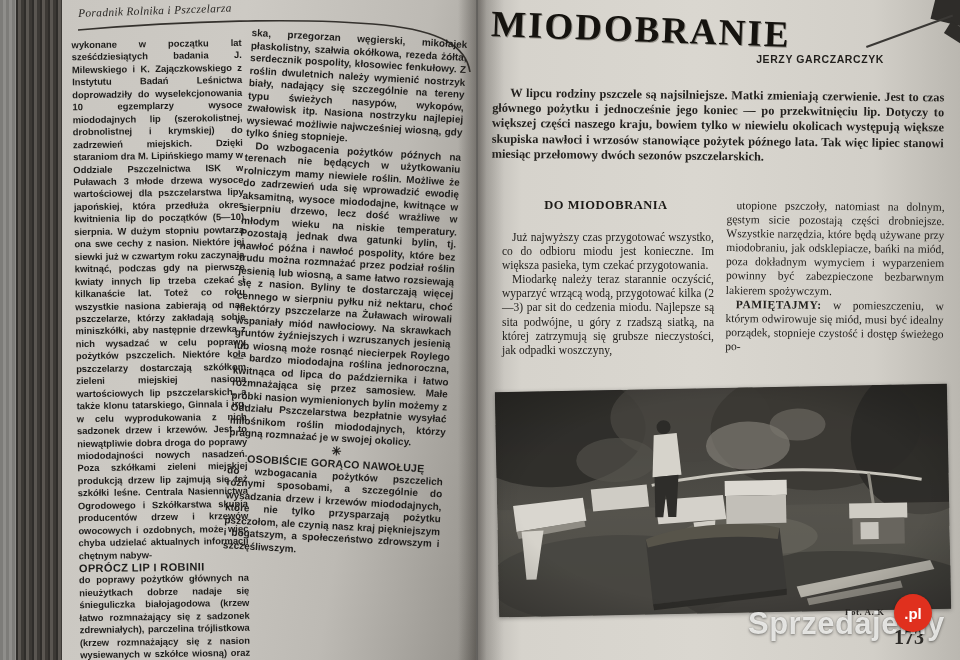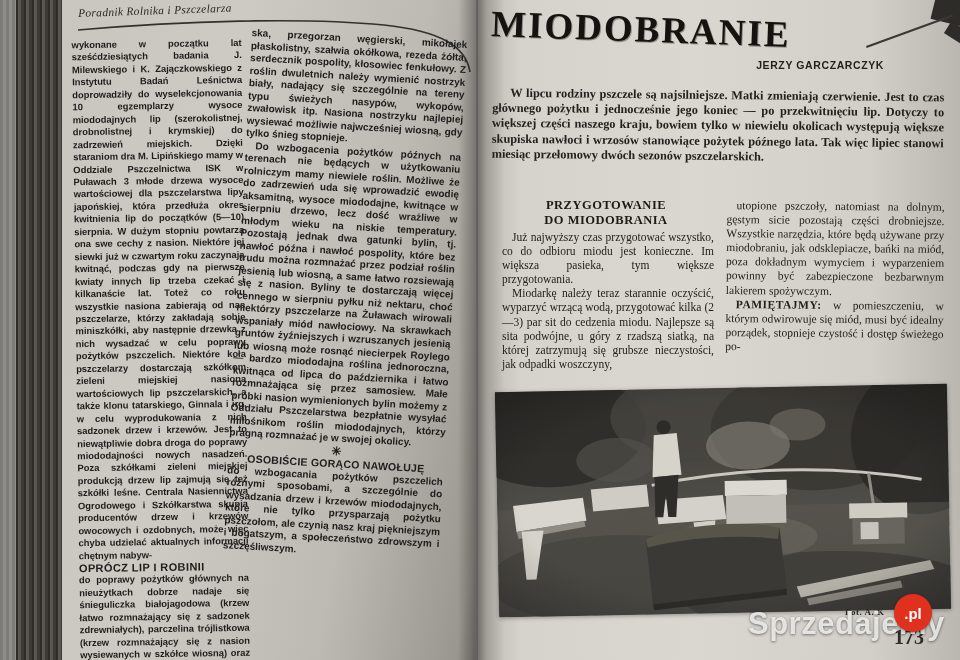--- a/index.html
+++ b/index.html
@@ -31,21 +31,21 @@
   .colL p{margin:0;}
   .colL .indent{text-indent:10px;}
   .subhead{font-size:11px;letter-spacing:.4px;margin:8px 0 4px 0;font-weight:bold;}
   .star{text-align:center;font-size:12px;margin:7px 0 5px 0;font-weight:bold;}
   .shout{text-align:center;font-size:10.6px;letter-spacing:.2px;margin:0 0 3px 0;font-weight:bold;}
 
   
   #rp-title{left:14px;top:2px;font-family:"Liberation Serif",serif;font-weight:bold;
     font-size:37px;letter-spacing:2px;color:#15130f;transform:rotate(2.1deg);transform-origin:0 0;
     text-shadow:1px 1px 0 rgba(20,16,10,.35);white-space:nowrap;}
-  #rp-byline{left:256px;top:59px;width:150px;font-size:10.5px;font-weight:bold;
+  #rp-byline{left:256px;top:53px;width:150px;font-size:10.5px;font-weight:bold;
     letter-spacing:.6px;color:#201e1b;text-align:right;}
   #rp-intro{left:14px;top:88px;width:452px;font-family:"Liberation Serif",serif;font-weight:bold;
     font-size:12.3px;line-height:15.2px;color:#23211e;text-align:justify;text-indent:18px;
     transform:rotate(.6deg);}
   .colR{font-family:"Liberation Serif",serif;font-size:11.5px;line-height:14.1px;
     color:#23211e;text-align:justify;}
   .colR p{margin:0;text-indent:10px;}
   #rp-heading{left:28px;top:198px;width:200px;text-align:center;font-family:"Liberation Serif",serif;
     font-weight:bold;font-size:12.5px;line-height:15px;letter-spacing:.5px;color:#1c1a17;}
   #rp-col1{left:24px;top:230px;width:212px;}
@@ -109,26 +109,25 @@
     <div class="abs corner-mark" style="left:468px;top:26px;width:22px;height:14px;transform:rotate(32deg);"></div>
     <div id="top-right-line" class="abs"></div>
 
     <div id="rp-title" class="abs">MIODOBRANIE</div>
 
     <div id="rp-byline" class="abs">JERZY GARCZARCZYK</div>
 
     <div id="rp-intro" class="abs">W lipcu rodziny pszczele są najsilniejsze. Matki zmieniają czerwienie. Jest to czas głównego pożytku i jednocześnie jego koniec — po przekwitnięciu lip. Dotyczy to większej części naszego kraju, bowiem tylko w niewielu okolicach występują większe skupiska nawłoci i wrzosów stanowiące pożytek późnego lata. Tak więc lipiec stanowi miesiąc przełomowy dwóch sezonów pszczelarskich.</div>
 
     <div id="rp-heading" class="abs">
-      <div>PRZYGOTOWANIE</div>
       <div>DO MIODOBRANIA</div>
     </div>
 
     <div id="rp-col1" class="abs colR">
-      <p>Już najwyższy czas przygotować wszystko, co do odbioru miodu jest konieczne. Im większa pasieka, tym większe przygotowania.</p>
+      <p>Już najwyższy czas przygotować wszystko, co do odbioru miodu jest konieczne. Im większa pasieka, tym czekać przygotowania.</p>
       <p>Miodarkę należy teraz starannie oczyścić, wyparzyć wrzącą wodą, przygotować kilka (2—3) par sit do cedzenia miodu. Najlepsze są sita podwójne, u góry z rzadszą siatką, na której zatrzymują się grubsze nieczystości, jak odpadki woszczyny,</p>
     </div>
 
     <div id="rp-col2" class="abs colR">
       <p>utopione pszczoły, natomiast na dolnym, gęstym sicie pozostają części drobniejsze. Wszystkie narzędzia, które będą używane przy miodobraniu, jak odsklepiacze, bańki na miód, poza dokładnym wymyciem i wyparzeniem powinny być zabezpieczone bezbarwnym lakierem spożywczym.</p>
       <p>
         <span class="lead-bold">PAMIĘTAJMY:</span><span> w pomieszczeniu, w którym odwirowuje się miód, musi być idealny porządek, stopnieje czystość i dostęp świeżego po-</span>
       </p>
     </div>
 

